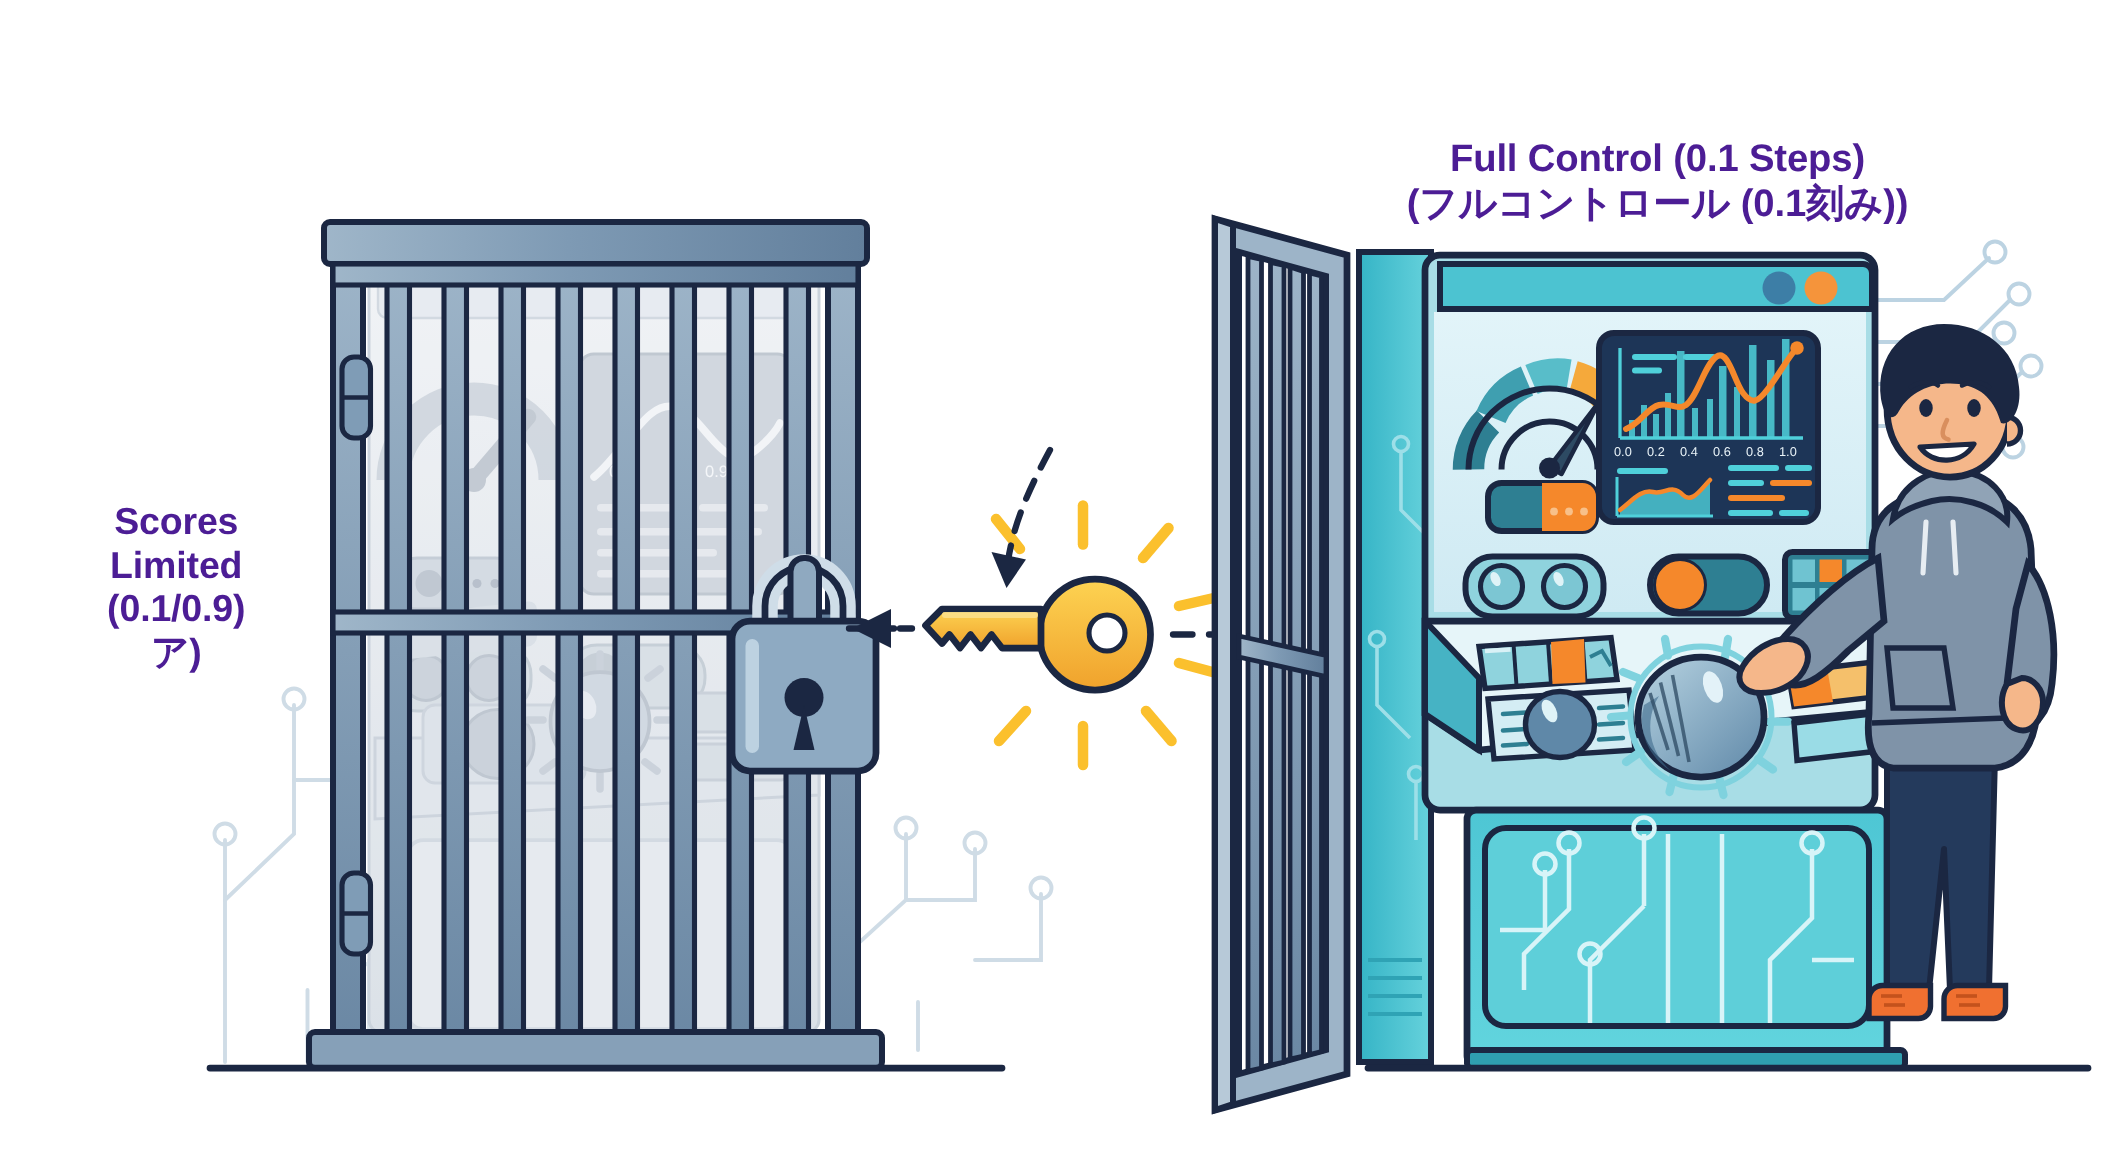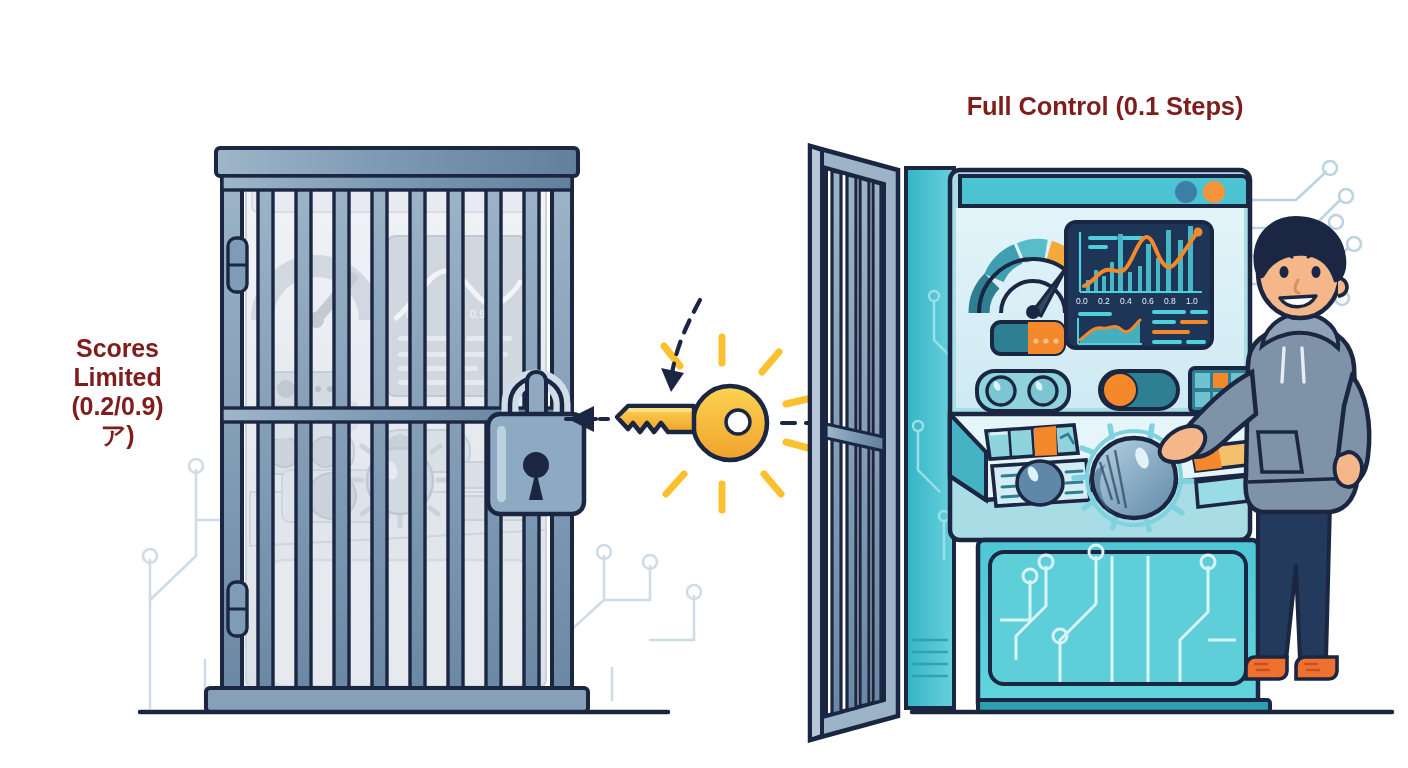--- a/index.html
+++ b/index.html
@@ -1,20 +1,20 @@
 <!DOCTYPE html>
 <html><head>
 <meta charset="utf-8">
 <style>
   html,body{margin:0;padding:0;background:#ffffff;}
   body{width:1408px;height:768px;overflow:hidden;
        font-family:"Liberation Sans","DejaVu Sans",sans-serif;}
   #stage{position:relative;width:1408px;height:768px;background:#ffffff;}
   #stage svg{position:absolute;top:0;left:0;}
-  .lbl{position:absolute;color:#7f1d1d;font-weight:700;text-align:center;
+  .lbl{position:absolute;color:#4c1d95;font-weight:700;text-align:center;
        line-height:1.16;letter-spacing:-0.1px;}
   #label-limited{left:10px;top:334px;width:215px;font-size:25px;}
   #label-billing{left:586px;top:231px;width:228px;font-size:25px;}
   #label-full{left:900px;top:92px;width:410px;font-size:25.5px;}
   .lbl div{white-space:nowrap;}
   #label-limited div{white-space:normal;}
 </style>
 </head>
 <body>
 
@@ -539,22 +539,23 @@
 
     <path d="M1298 280 C1294 288 1294 292 1299 293" fill="none" stroke="#d98f5e" stroke-width="3" stroke-linecap="round"></path>
 
     <path d="M1280 298 C1288 310 1308 310 1316 296 Z" fill="#ffffff" stroke="#1b2742" stroke-width="3.4" stroke-linejoin="round"></path>
   </g>
 </svg>
 
 <div class="lbl" id="label-limited">
   <div>Scores</div>
   <div>Limited</div>
-  <div>(0.2/0.9)</div>
+  <div>(0.1/0.9)</div>
   <div>ア)</div>
 </div>
 
 
 <div class="lbl" id="label-full">
   <div>Full Control (0.1 Steps)</div>
+  <div>(フルコントロール (0.1刻み))</div>
 </div>
 
 </div>
 
 </body></html>

